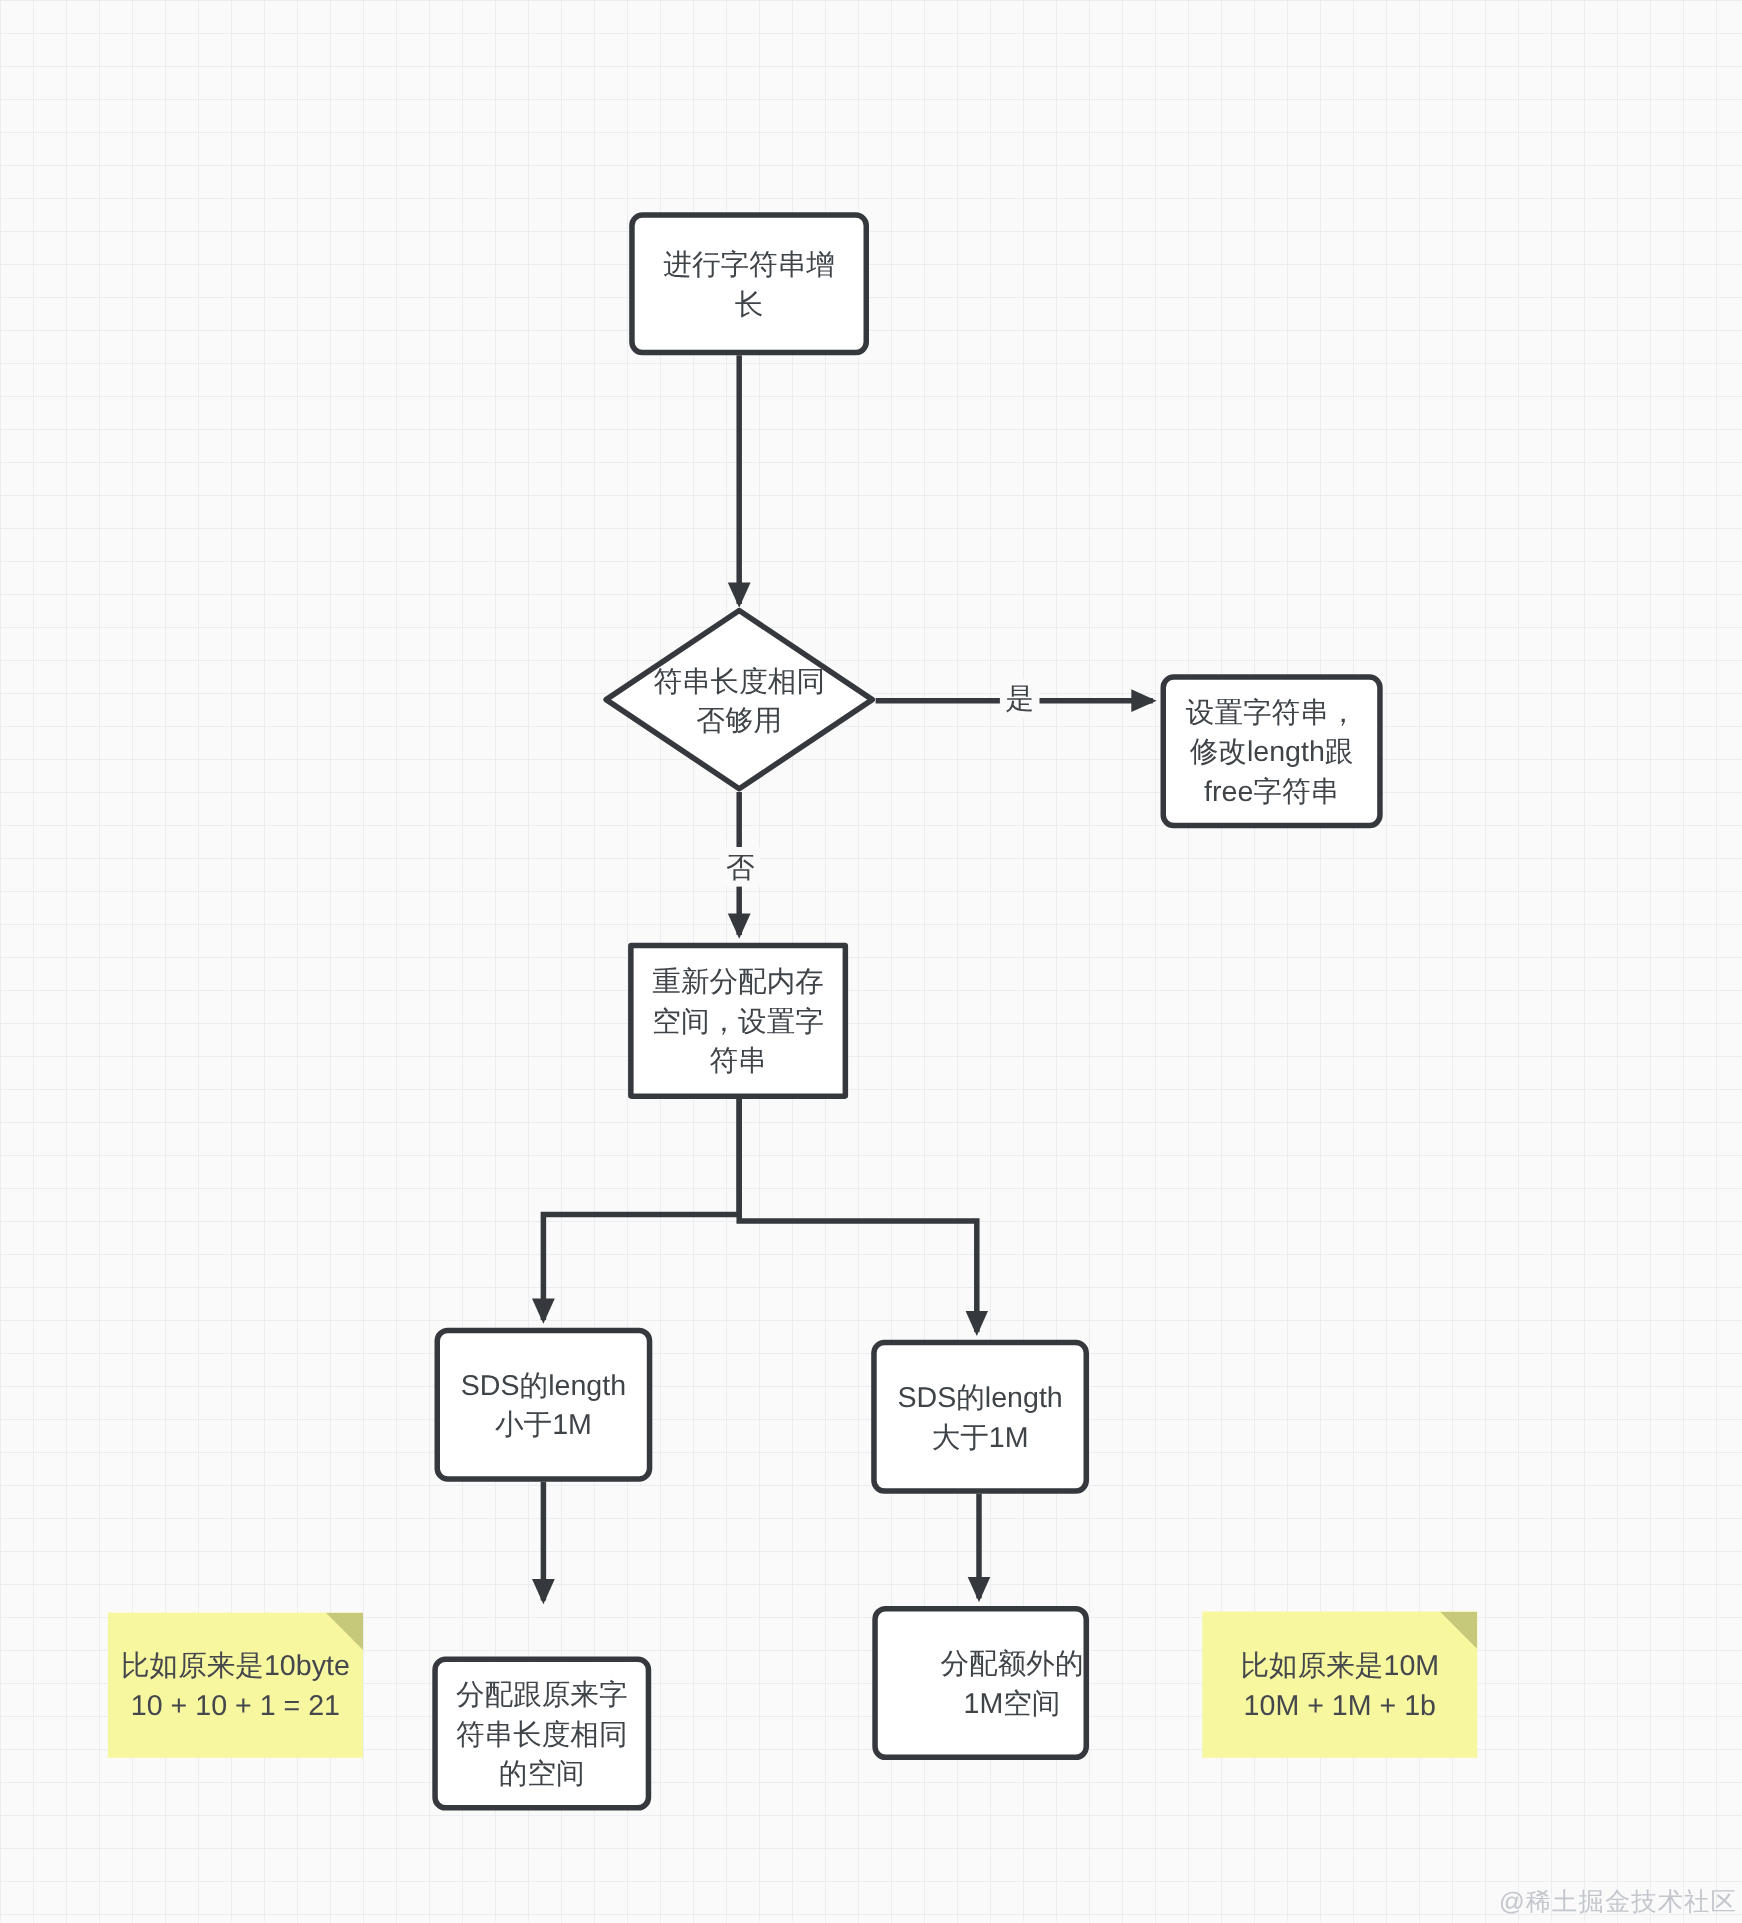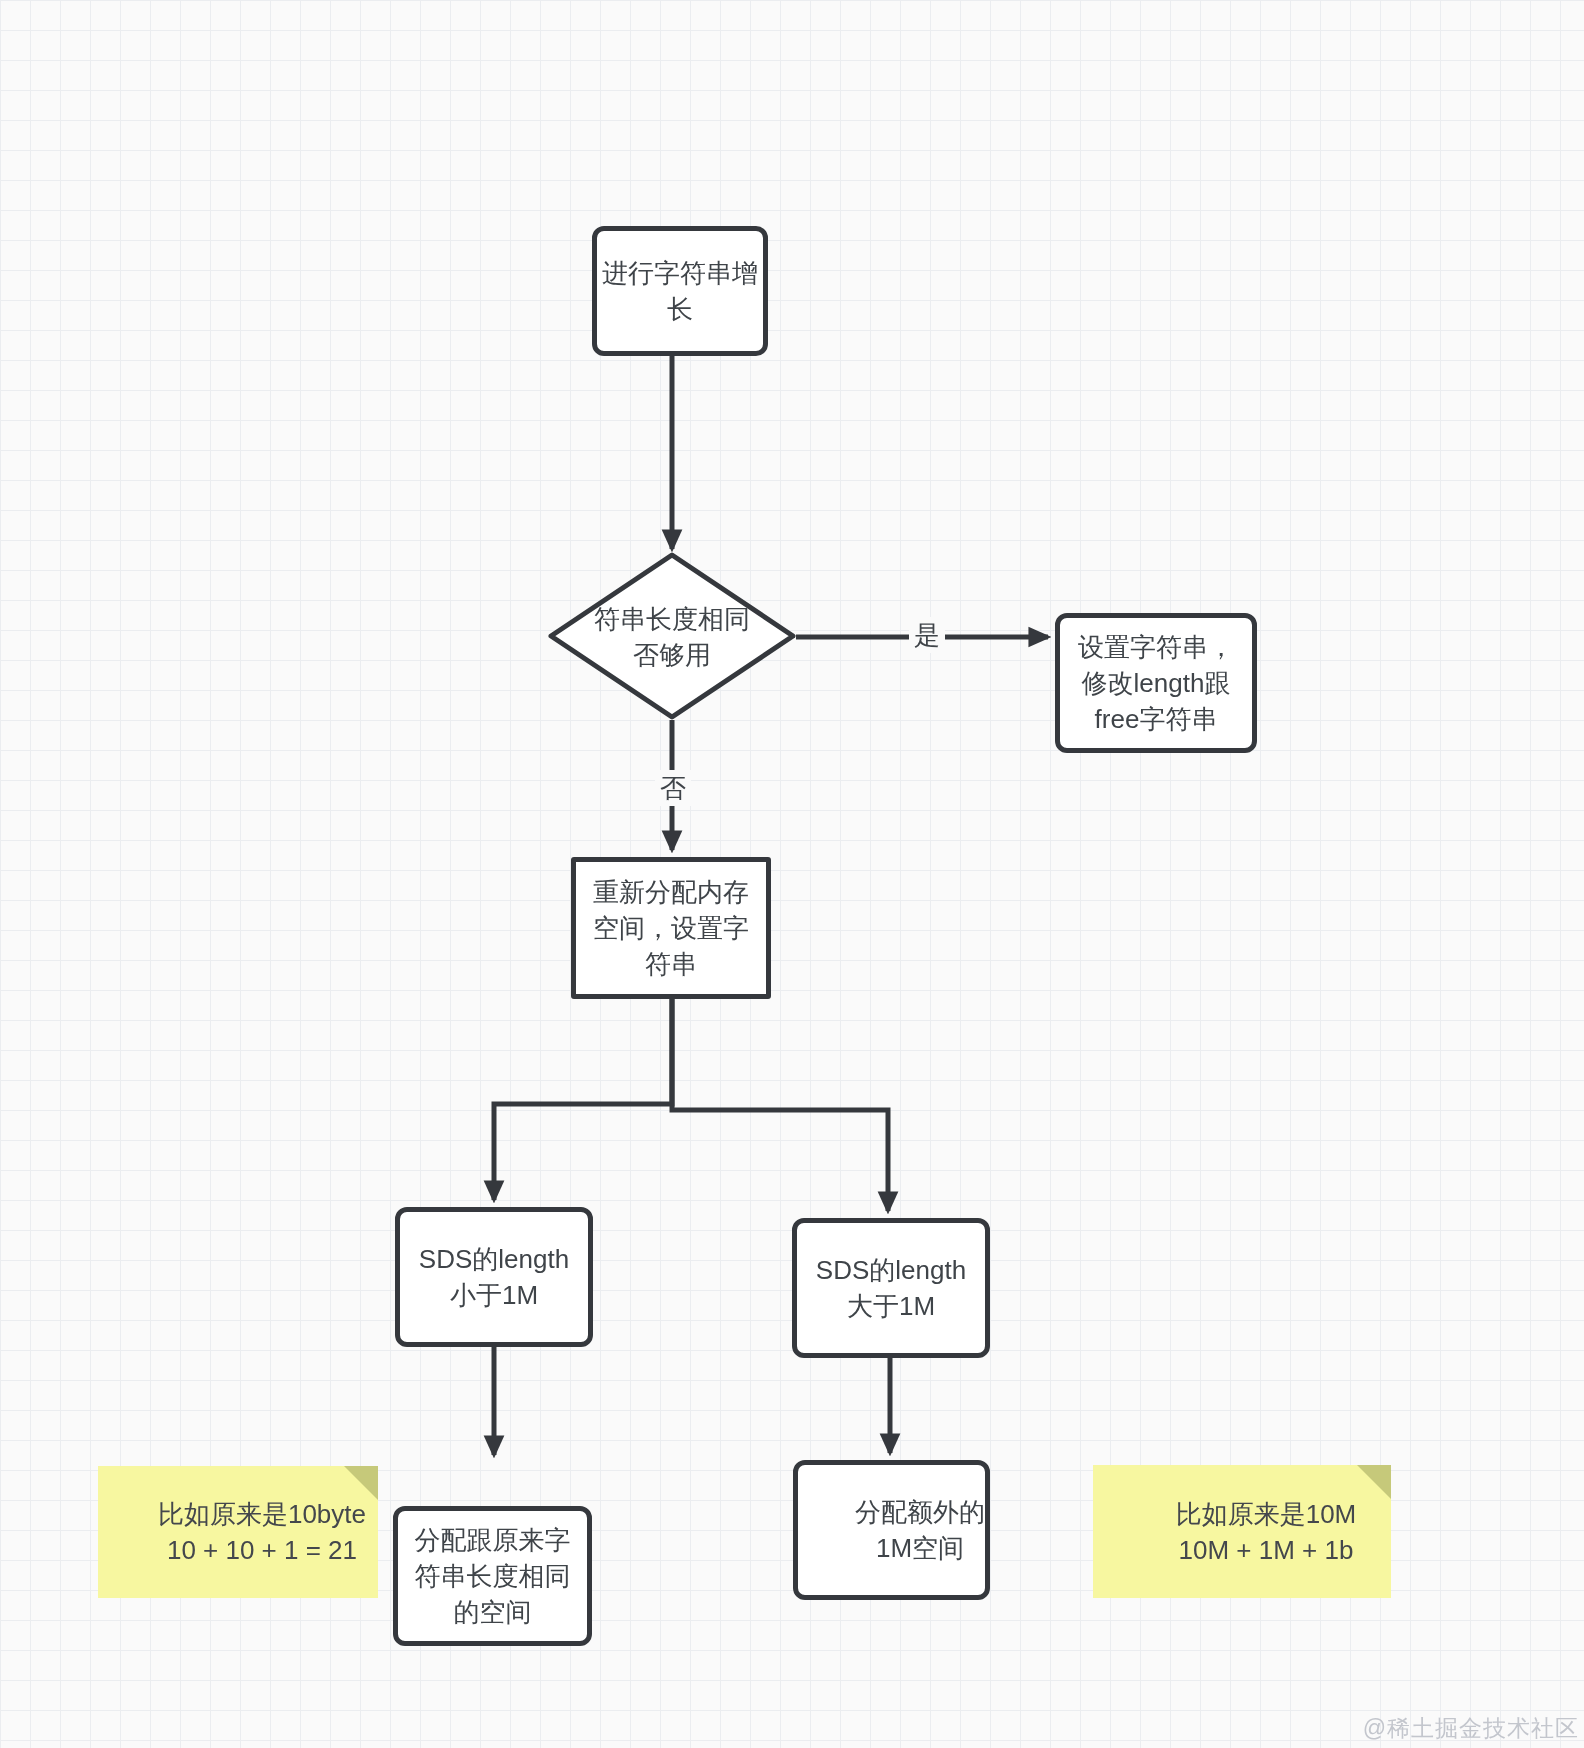--- a/index.html
+++ b/index.html
@@ -26,21 +26,21 @@
     border-radius: 12px;
     display: flex;
     align-items: center;
     justify-content: center;
     text-align: center;
     font-size: 26px;
     line-height: 36px;
   }
   .label { white-space: pre-line; }
 
-  #node-start       { left: 592px;  top: 193px;  width: 176px; height: 130px; margin-top: 33px; }
+  #node-start       { left: 572px;  top: 193px;  width: 218px; height: 130px; }
   #node-set-string  { left: 1055px; top: 565px;  width: 202px; height: 140px; margin-top: 48px; }
   #node-realloc     { left: 571px;  top: 857px;  width: 200px; height: 142px; border-radius: 3px; }
   #node-len-lt-1m   { left: 395px;  top: 1207px; width: 198px; height: 140px; }
   #node-len-gt-1m   { left: 792px;  top: 1218px; width: 198px; height: 140px; }
   #node-alloc-same  { left: 393px;  top: 1462px; width: 199px; height: 140px; margin-top: 44px; }
   #node-alloc-extra { left: 793px;  top: 1460px; width: 197px; height: 140px; justify-content: flex-end; }
 
   .diamond-label {
     position: absolute;
     left: 552px; top: 597px; width: 240px; height: 80px;
@@ -59,21 +59,20 @@
   #edge-label-no  { left: 655px; top: 770px; }
 
   .note {
     position: absolute;
     background: #f7f7a0;
     display: flex; align-items: center; justify-content: center;
     text-align: center;
     font-size: 26px;
     line-height: 36px;
     color: #44474c;
-    padding-left: 48px;
   }
   #note-left  { left: 98px;   top: 1466px; width: 232px; height: 132px; }
   #note-right { left: 1093px; top: 1465px; width: 250px; height: 133px; }
   .note-fold {
     position: absolute; top: 0; right: 0;
     width: 34px; height: 34px;
     background: #c6c97a;
     clip-path: polygon(0 0, 100% 0, 100% 100%);
   }
 

